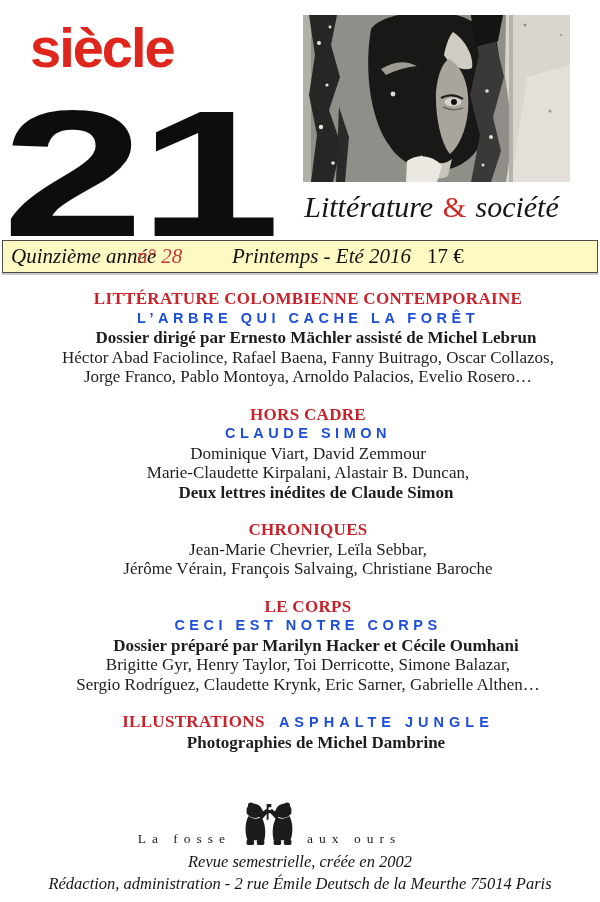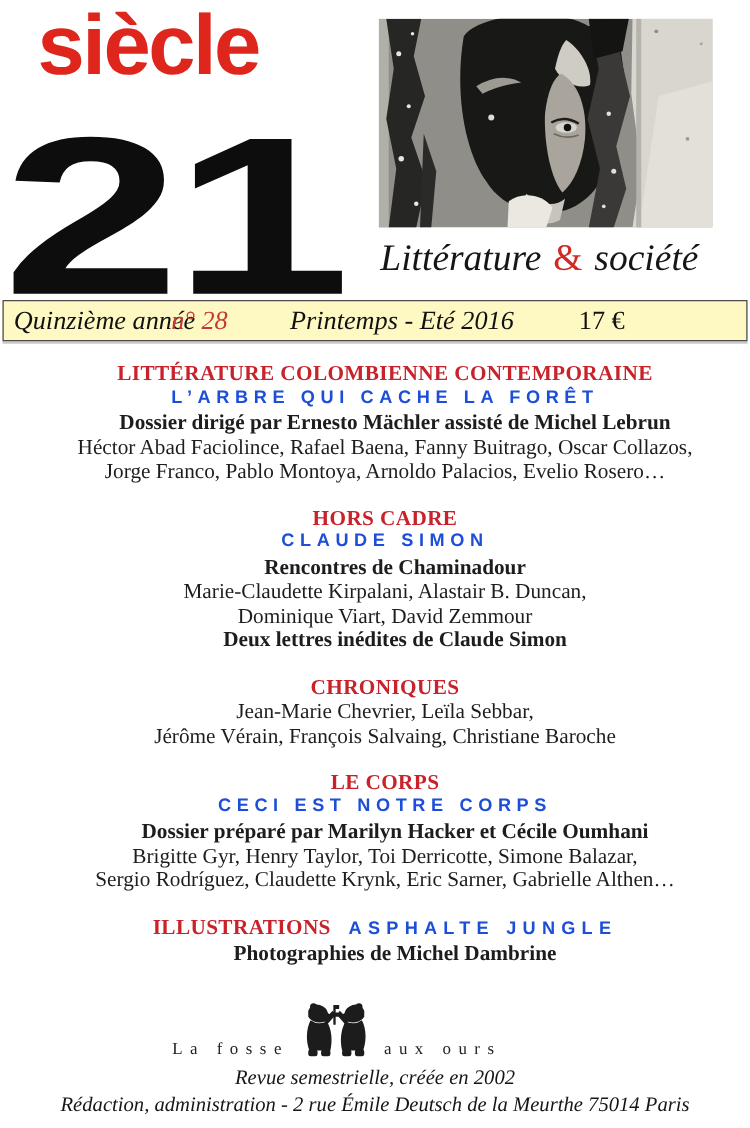--- a/index.html
+++ b/index.html
@@ -3,23 +3,23 @@
 <meta charset="utf-8">
 <style>
   html,body{margin:0;padding:0;}
   body{
     width:600px;height:902px;position:relative;background:#ffffff;
     font-family:"Liberation Serif","DejaVu Serif",serif;color:#1d1d1d;
     overflow:hidden;
   }
   
   .logo-word{
-    position:absolute;left:30px;top:2px;
+    position:absolute;left:30px;top:20px;
     font-family:"Liberation Sans","DejaVu Sans",sans-serif;
-    font-weight:bold;font-size:68px;line-height:1;letter-spacing:-2px;
+    font-weight:bold;font-size:56px;line-height:1;letter-spacing:-2px;
     color:#df261d;
   }
   .logo-number{
     position:absolute;left:2px;top:84px;
     font-family:"Liberation Sans","DejaVu Sans",sans-serif;
     font-weight:bold;font-size:180px;line-height:1;letter-spacing:-4px;
     color:#0d0d0d;transform:scaleX(1.42);transform-origin:left top;
   }
   .cover-photo{
     position:absolute;left:303px;top:15px;width:267px;height:167px;
@@ -32,21 +32,21 @@
   .subtitle .amp{color:#d02a24;font-style:normal;padding:0 2px;}
   
   .info-bar{
     position:absolute;left:2px;right:2px;top:240px;height:31px;
     border:1px solid #4c4c4c;box-shadow:0 2px 0 #c9c9c9;background:#fef9c3;
   }
   .info-bar span{position:absolute;top:0;line-height:31px;font-size:21px;font-style:italic;color:#111;white-space:nowrap;}
   .ib-edition{left:8px;}
   .ib-issue{left:134px;color:#c43a38 !important;}
   .ib-season{left:229px;}
-  .ib-price{left:460px;font-style:normal !important;}
+  .ib-price{left:424px;font-style:normal !important;}
   
   .toc{
     position:absolute;left:0;top:289px;width:600px;text-align:center;
     font-size:17px;line-height:19.5px;
   }
   .toc .section{margin:0 0 18px 0;padding-left:16px;}
   .red-title{
     color:#c8232b;font-weight:bold;letter-spacing:0.3px;white-space:nowrap;
   }
   .teal-title{
@@ -143,23 +143,22 @@
     <div class="red-title">LITTÉRATURE COLOMBIENNE CONTEMPORAINE</div>
     <div class="teal-title">L’ARBRE QUI CACHE LA FORÊT</div>
     <div class="bold-line">Dossier dirigé par Ernesto Mächler assisté de Michel Lebrun</div>
     <div class="name-line">Héctor Abad Faciolince, Rafael Baena, Fanny Buitrago, Oscar Collazos,</div>
     <div class="name-line">Jorge Franco, Pablo Montoya, Arnoldo Palacios, Evelio Rosero…</div>
   </div>
 
   <div class="section">
     <div class="red-title">HORS CADRE</div>
     <div class="teal-title">CLAUDE SIMON</div>
-    <div class="bold-line">Rencontres de Chaminadour</div>
+    <div class="name-line">Dominique Viart, David Zemmour</div>
     <div class="name-line">Marie-Claudette Kirpalani, Alastair B. Duncan,</div>
-    <div class="name-line">Dominique Viart, David Zemmour</div>
     <div class="bold-line">Deux lettres inédites de Claude Simon</div>
   </div>
 
   <div class="section">
     <div class="red-title">CHRONIQUES</div>
     <div class="name-line">Jean-Marie Chevrier, Leïla Sebbar,</div>
     <div class="name-line">Jérôme Vérain, François Salvaing, Christiane Baroche</div>
   </div>
 
   <div class="section">

